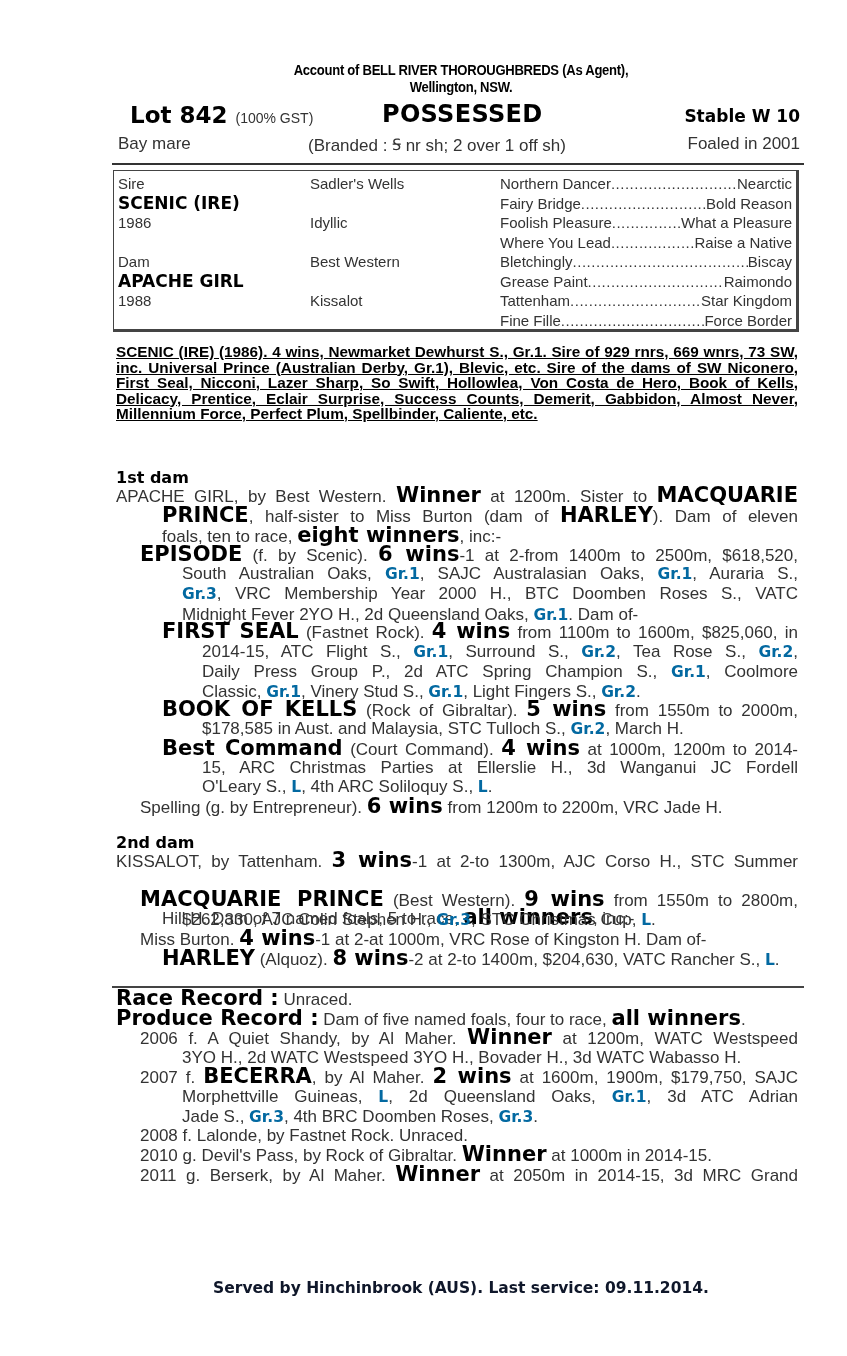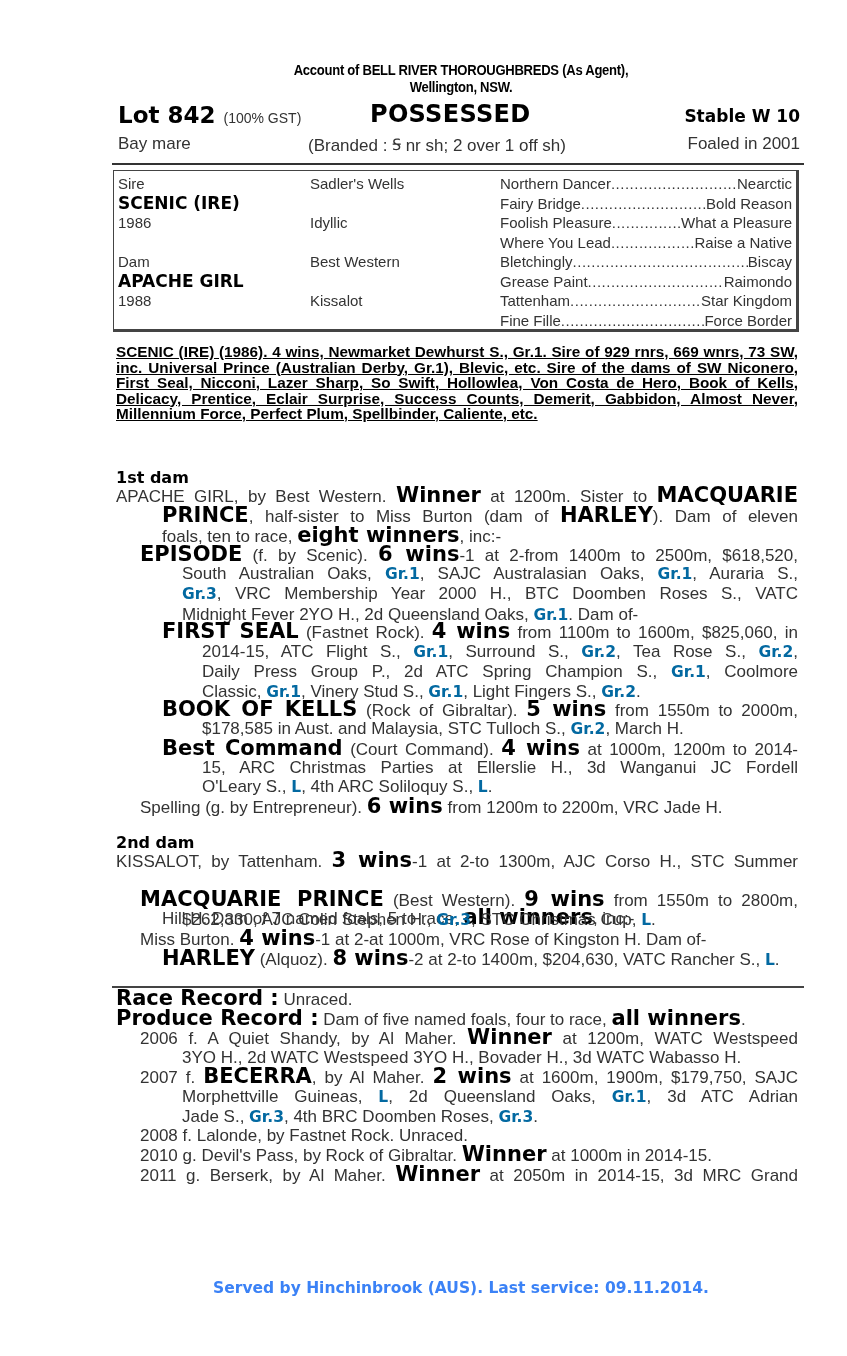--- a/index.html
+++ b/index.html
@@ -1,21 +1,21 @@
 <!DOCTYPE html>
 <html><head>
 <meta charset="utf-8">
 <style>
   html, body { margin: 0; padding: 0; background: #ffffff; }
   body { width: 847px; height: 1356px; position: relative; overflow: hidden; color: #1a1a1a;
          font-family: "Liberation Sans", "DejaVu Sans", sans-serif; }
   .page { position: absolute; left: 118px; top: 62px; width: 686px; }
 
   .account { text-align: center; font-weight: bold; font-size: 14.5px; line-height: 17px; letter-spacing: -0.3px; transform: scaleX(0.9); transform-origin: center; color:#000; }
-  .lotrow { position: relative; height: 34px; margin-top: 4px; }
+  .lotrow { position: relative; height: 34px; margin-top: 4px; margin-left: 12px; }
   .lot { position: absolute; left: 0; top: 2px; font-family: "DejaVu Sans", sans-serif; font-weight: bold; font-size: 23px; color:#000; }
   .lot small { font-family: "Liberation Sans", sans-serif; font-weight: normal; font-size: 14px; color:#333; }
   .horse { position: absolute; left: 252px; top: 0px; font-family: "DejaVu Sans", sans-serif; font-weight: bold; font-size: 24px; color:#000; letter-spacing: 0.3px;}
   .stable { position: absolute; right: 4px; top: 6px; font-family: "DejaVu Sans", sans-serif; font-weight: bold; font-size: 17px; color:#000; }
   .subrow { position: relative; height: 24px; font-size: 17px; color:#333; }
   .subrow span { position: absolute; top: 0; }
   .brand-icon { display:inline-block; font-size: 16px; transform: translateY(-1px); }
   .rule-top { position: absolute; left: -6px; width: 692px; top: 101px; height: 2px; background:#333; }
 
   .ped { position: absolute; left: -5px; top: 108px; width: 686px; height: 162px; border: 1.5px solid #444; border-right-width: 3px; border-bottom-width: 3px; box-sizing: border-box; font-size: 15px; color:#333; }
@@ -32,21 +32,21 @@
   .sire-summary { position: absolute; left: -2px; top: 282px; width: 682px; font-weight: bold; font-size: 15.3px; line-height: 15.5px; text-align: justify; color:#000; transform: scaleX(1); text-decoration: underline; }
 
   .section-title { position: absolute; left: -2px; font-family: "DejaVu Sans", sans-serif; font-weight: bold; font-size: 16px; color:#000; }
   .txt { position: absolute; font-size: 17px; line-height: 19.4px; color:#333; text-align: justify; }
   .txt .line { display: block; white-space: nowrap; }
   .just { text-align: justify; text-align-last: justify; display:block; white-space: normal; }
   .bk { font-family: "DejaVu Sans", sans-serif; font-weight: bold; color:#000; font-size: 21px; }
   .bg { font-family: "DejaVu Sans", sans-serif; font-weight: bold; color:#0369a1; font-size: 15.5px; }
 
   .rule-mid { position: absolute; left: -6px; width: 692px; top: 924px; height: 2px; background:#444; }
-  .served { position: absolute; left: 0; width: 686px; top: 1217px; text-align: center; font-family: "DejaVu Sans", sans-serif; font-weight: bold; font-size: 15.5px; color:#3b82f6; }
+  .served { position: absolute; left: 0; width: 686px; top: 1217px; text-align: center; font-family: "DejaVu Sans", sans-serif; font-weight: bold; font-size: 15.5px; color:#0f172a; }
 </style>
 </head>
 <body>
 
 <div class="page">
 
   <div class="account">
     <div>Account of BELL RIVER THOROUGHBREDS (As Agent),</div>
     <div>Wellington, NSW.</div>
   </div>

